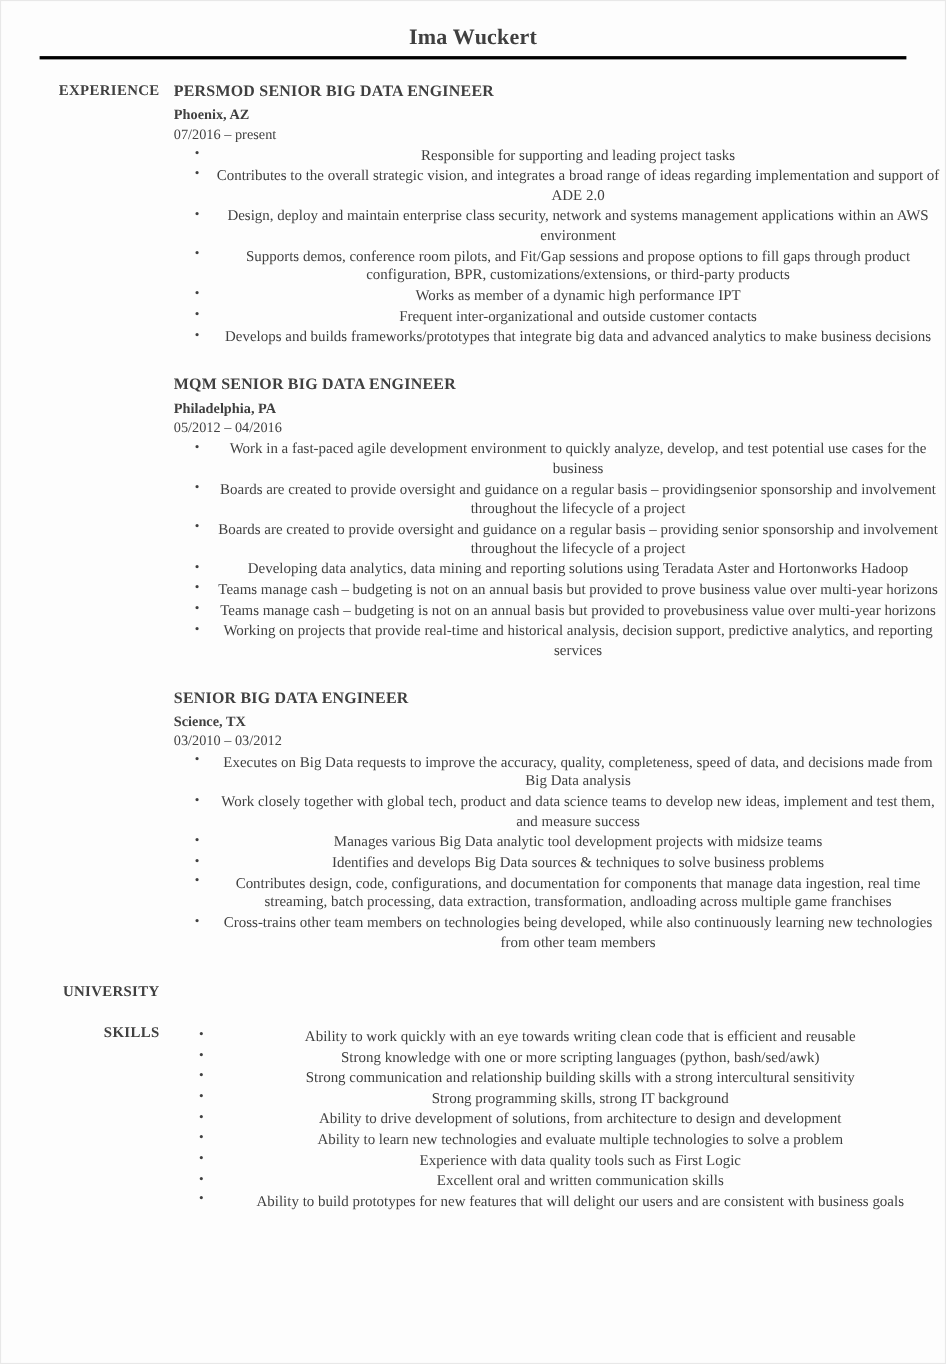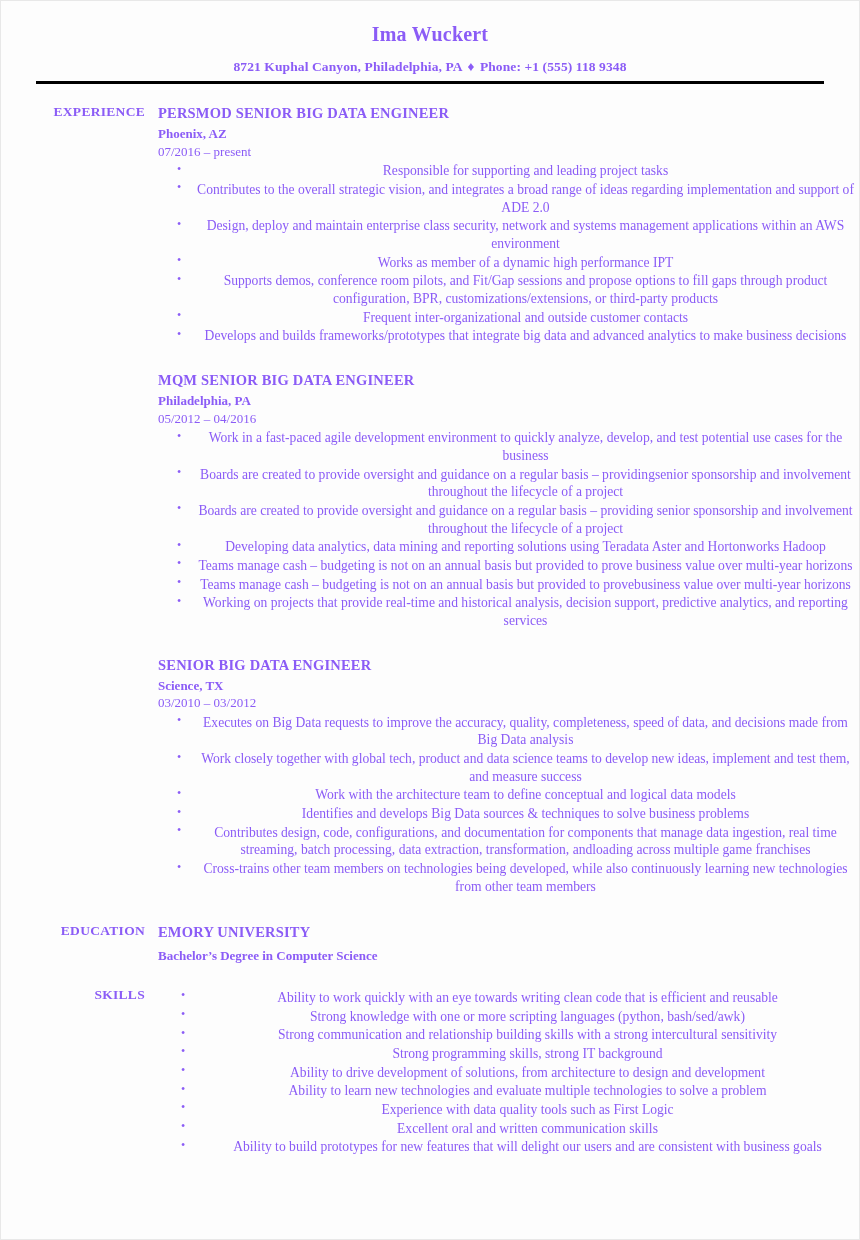--- a/index.html
+++ b/index.html
@@ -9,21 +9,21 @@
   }
   .page {
     position: relative;
     width: 860px;
     height: 1240px;
     box-sizing: border-box;
     background: #fdfdfd;
     border: 1px solid #e8e8e8;
     overflow: hidden;
     font-family: "Liberation Serif", "DejaVu Serif", serif;
-    color: #8b5cf6;
+    color: #404040;
   }
 
   
   .resume-header {
     padding-top: 22px;
   }
   .cand-name {
     text-align: center;
     font-weight: bold;
     font-size: 20px;
@@ -136,42 +136,37 @@
     margin-top: 5px;
   }
 </style>
 </head>
 <body>
 
 <div class="page">
 
   <div class="resume-header">
     <div class="cand-name">Ima Wuckert</div>
-    <div class="cand-contact">
-      <span>8721 Kuphal Canyon, Philadelphia, PA</span>
-      <span class="diamond">♦</span>
-      <span>Phone: +1 (555) 118 9348</span>
-    </div>
     <div class="header-rule"></div>
   </div>
 
   <div class="section sec-experience">
     <div class="section-label">EXPERIENCE</div>
     <div class="section-body">
 
       <div class="job">
         <div class="job-title">PERSMOD SENIOR BIG DATA ENGINEER</div>
         <div class="job-location">Phoenix, AZ</div>
         <div class="job-dates">07/2016 – present</div>
         <ul class="bullets">
           <li>Responsible for supporting and leading project tasks</li>
           <li>Contributes to the overall strategic vision, and integrates a broad range of ideas regarding implementation and support of ADE 2.0</li>
           <li>Design, deploy and maintain enterprise class security, network and systems management applications within an AWS environment</li>
+          <li>Supports demos, conference room pilots, and Fit/Gap sessions and propose options to fill gaps through product configuration, BPR, customizations/extensions, or third-party products</li>
           <li>Works as member of a dynamic high performance IPT</li>
-          <li>Supports demos, conference room pilots, and Fit/Gap sessions and propose options to fill gaps through product configuration, BPR, customizations/extensions, or third-party products</li>
           <li>Frequent inter-organizational and outside customer contacts</li>
           <li>Develops and builds frameworks/prototypes that integrate big data and advanced analytics to make business decisions</li>
         </ul>
       </div>
 
       <div class="job">
         <div class="job-title">MQM SENIOR BIG DATA ENGINEER</div>
         <div class="job-location">Philadelphia, PA</div>
         <div class="job-dates">05/2012 – 04/2016</div>
         <ul class="bullets">
@@ -185,38 +180,32 @@
         </ul>
       </div>
 
       <div class="job">
         <div class="job-title">SENIOR BIG DATA ENGINEER</div>
         <div class="job-location">Science, TX</div>
         <div class="job-dates">03/2010 – 03/2012</div>
         <ul class="bullets">
           <li>Executes on Big Data requests to improve the accuracy, quality, completeness, speed of data, and decisions made from Big Data analysis</li>
           <li>Work closely together with global tech, product and data science teams to develop new ideas, implement and test them, and measure success</li>
-          <li>Work with the architecture team to define conceptual and logical data models</li>
+          <li>Manages various Big Data analytic tool development projects with midsize teams</li>
           <li>Identifies and develops Big Data sources &amp; techniques to solve business problems</li>
           <li>Contributes design, code, configurations, and documentation for components that manage data ingestion, real time streaming, batch processing, data extraction, transformation, andloading across multiple game franchises</li>
           <li>Cross-trains other team members on technologies being developed, while also continuously learning new technologies from other team members</li>
         </ul>
       </div>
 
     </div>
   </div>
 
   <div class="section sec-education">
-    <div class="section-label">EDUCATION</div>
-    <div class="section-body">
-      <div>
-        <div class="school">EMORY UNIVERSITY</div>
-        <div class="degree">Bachelor’s Degree in Computer Science</div>
-      </div>
-    </div>
+    <div class="section-label">UNIVERSITY</div>
   </div>
 
   <div class="section sec-skills">
     <div class="section-label">SKILLS</div>
     <div class="section-body">
       <ul class="bullets skills-list">
         <li>Ability to work quickly with an eye towards writing clean code that is efficient and reusable</li>
         <li>Strong knowledge with one or more scripting languages (python, bash/sed/awk)</li>
         <li>Strong communication and relationship building skills with a strong intercultural sensitivity</li>
         <li>Strong programming skills, strong IT background</li>

